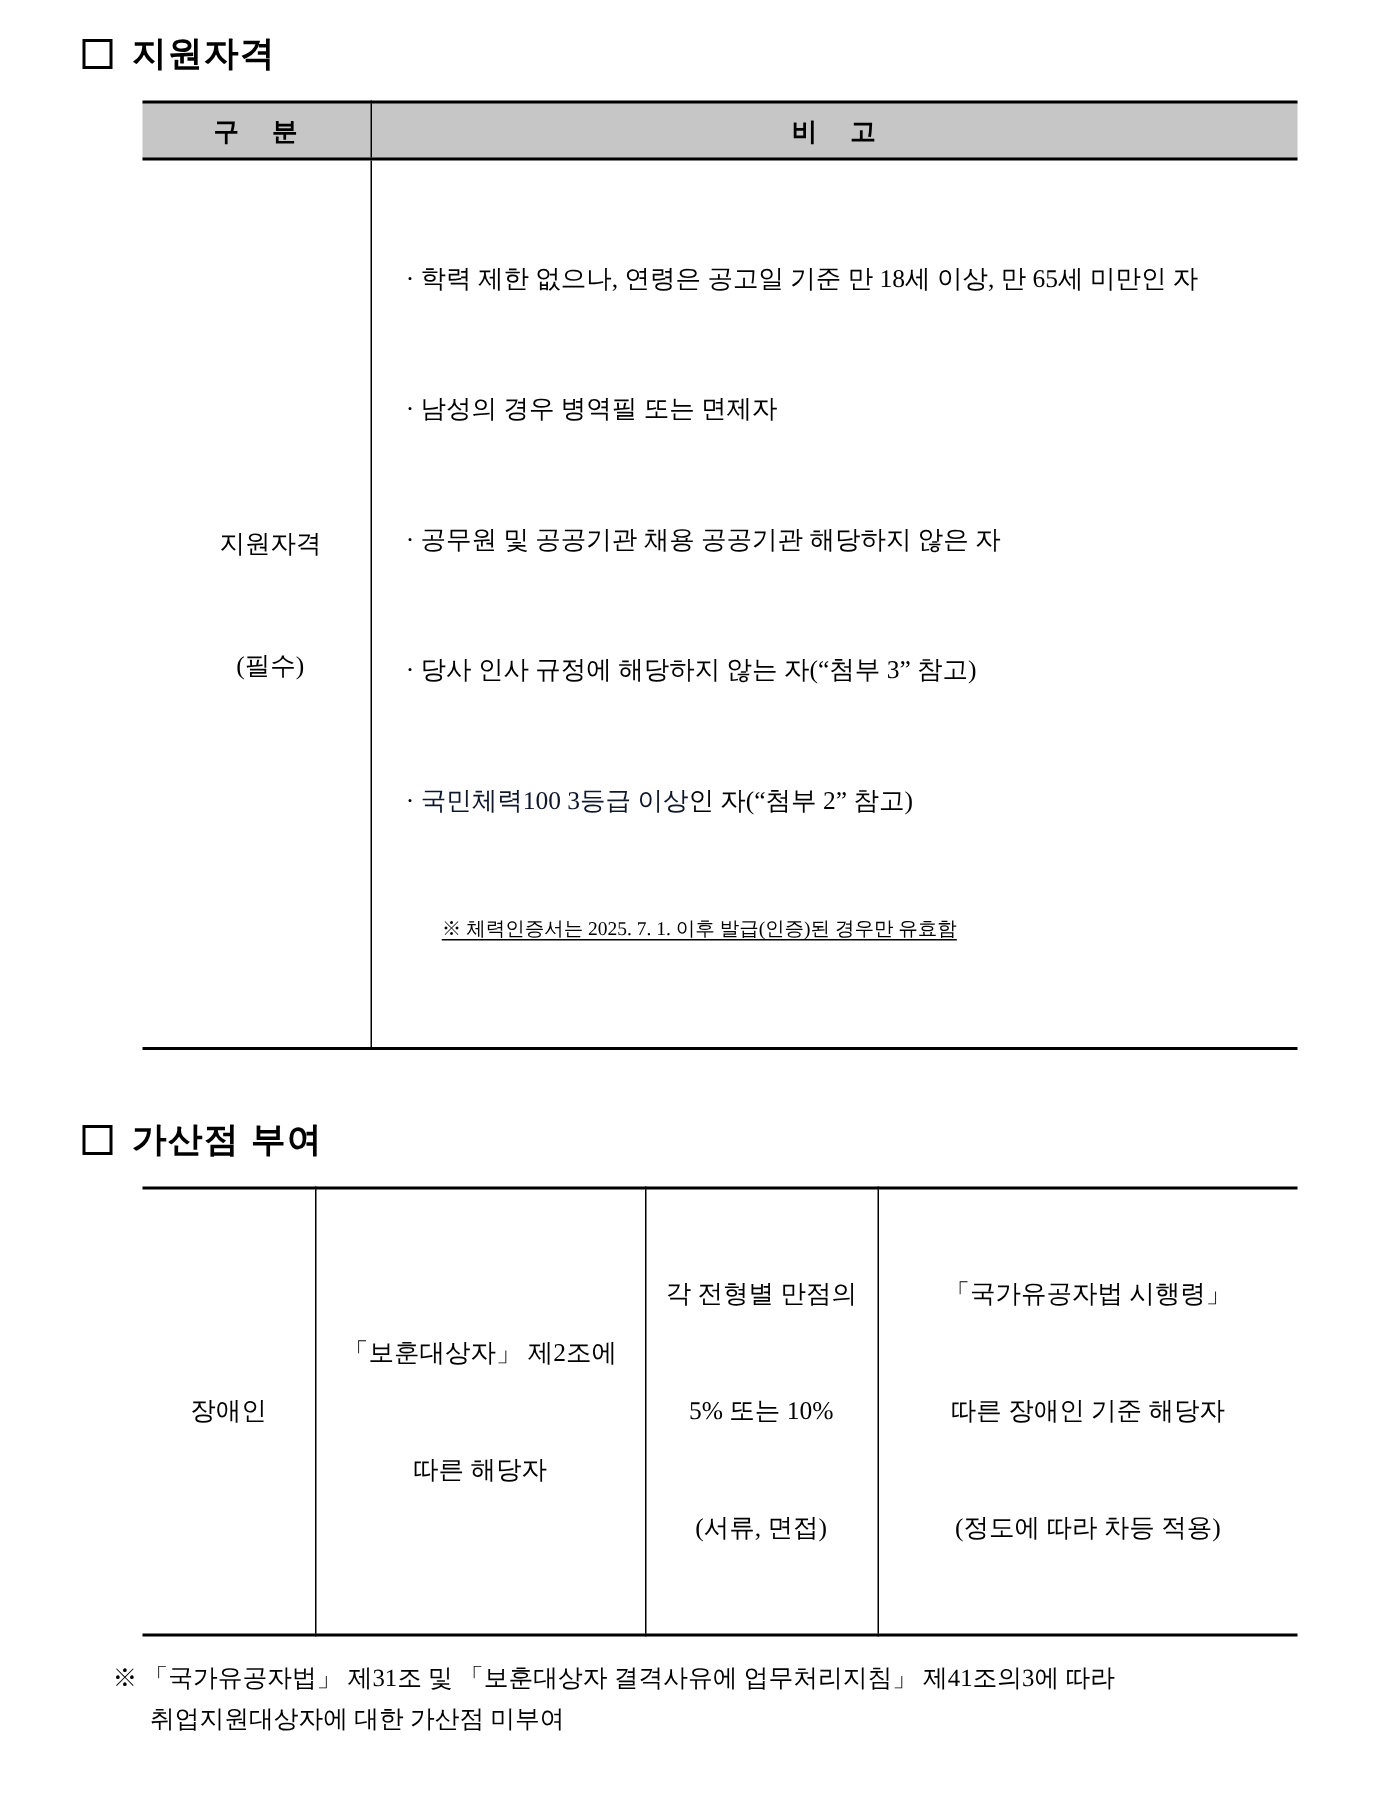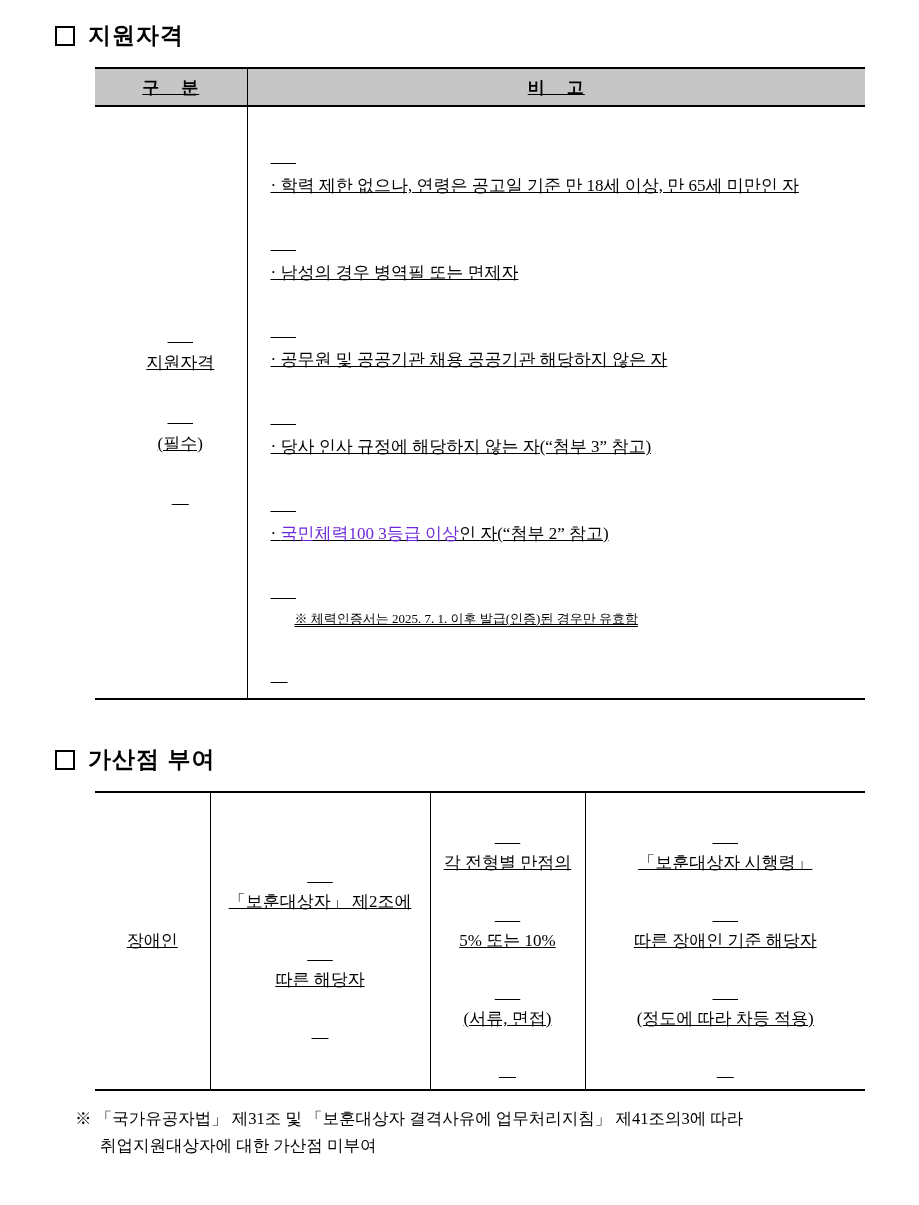--- a/index.html
+++ b/index.html
@@ -19,39 +19,39 @@
     width:16px;height:16px;border:2px solid #000;flex:0 0 auto;
     display:inline-block;background:#fff;margin-top:1px;
   }
   
   table{
     border-collapse:collapse;table-layout:fixed;
     margin-left:95px;width:770px;
     border-top:2px solid #000;border-bottom:2px solid #000;
     font-size:17px;
   }
-  th,td{white-space:pre;padding:0 4px;vertical-align:middle;text-decoration:underline;}
+  th,td{white-space:pre;padding:0 4px;vertical-align:middle;}
   th{
     background:#c6c6c6;border-bottom:2px solid #000;
     font-weight:bold;height:36px;text-align:center;letter-spacing:1px;
   }
   td{text-align:center;}
   .vline{border-left:1px solid #000;}
   
   #qual-table td{vertical-align:middle;padding-left:23px;}
   .qual-content{text-align:left;padding:6px 8px 8px 12px;line-height:29px;}
   .qual-note{
     font-size:13px;text-decoration:underline;text-underline-offset:3px;
     padding-left:24px;line-height:26px;
   }
   .qual-label{line-height:27px;}
   
   .bonus-cell{line-height:26px;padding:5px 13px;}
   
-  .blue{color:#6d28d9;}
+  .blue{color:#0f172a;}
   
   .footnote-1{margin:14px 0 0 75px;font-size:16.5px;line-height:27px;}
   .footnote-2{margin:0 0 0 100px;font-size:16.5px;line-height:27px;}
 </style>
 </head>
 <body>
 
 <h2 class="section-title" style="margin-top:20px">
   <span class="checkbox-square"></span>
   <span>지원자격</span>
@@ -102,21 +102,21 @@
     <td class="vline bonus-cell">
       <div>「보훈대상자」 제2조에</div>
       <div>따른 해당자</div>
     </td>
     <td class="vline bonus-cell">
       <div>각 전형별 만점의</div>
       <div>5% 또는 10%</div>
       <div>(서류, 면접)</div>
     </td>
     <td class="vline bonus-cell">
-      <div>「보훈대상자 시행령」</div>
+      <div>「국가유공자법 시행령」</div>
       <div>따른 장애인 기준 해당자</div>
       <div>(정도에 따라 차등 적용)</div>
     </td>
   </tr>
 </tbody>
   </table>
 
 <div class="footnote-1">※ 「국가유공자법」 제31조 및 「보훈대상자 결격사유에 업무처리지침」 제41조의3에 따라</div>
 <div class="footnote-2">취업지원대상자에 대한 가산점 미부여</div>
 

